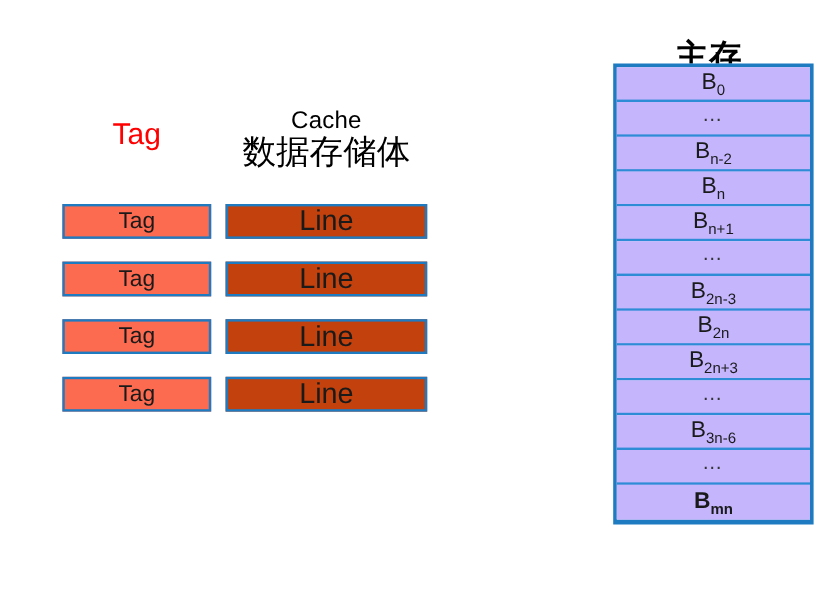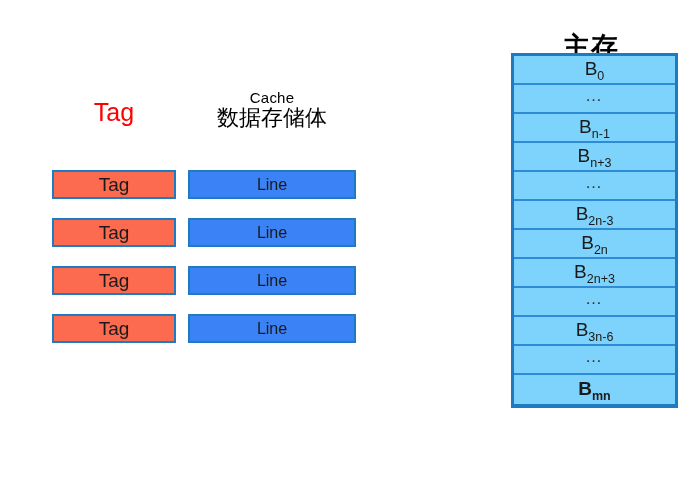--- a/index.html
+++ b/index.html
@@ -40,22 +40,22 @@
     width: 124px;
     font-size: 25px;
     color: #FF0000;
   }
   #cache-column-header {
     left: 188px;
     top: 90px;
     width: 168px;
     font-size: 23px;
   }
-  #cache-column-header .hdr-line1 { display: block; font-size: 15px; letter-spacing: 0.2px; }
-  #cache-column-header .hdr-line2 { display: block; font-size: 22px; margin-top: -1px; }
+  #cache-column-header .hdr-line1 { display: block; font-size: 20px; letter-spacing: 0.2px; }
+  #cache-column-header .hdr-line2 { display: block; font-size: 28px; margin-top: -1px; }
 
   .cache-row {
     position: absolute;
     left: 0;
     height: 29px;
   }
   .cell {
     position: absolute;
     top: 0;
     height: 29px;
@@ -69,22 +69,22 @@
     line-height: 1;
   }
   .cell.tag-cell {
     left: 52px;
     width: 124px;
     background: #FC6A50;
   }
   .cell.line-cell {
     left: 188px;
     width: 168px;
-    background: #3b82f6;
-    font-size: 16px;
+    background: #c2410c;
+    font-size: 24px;
   }
 
   
   #memory-region {
     position: absolute;
     left: 490px;
     top: 0;
     width: 202px;
     height: 492px;
   }
@@ -113,21 +113,21 @@
     background: #ffffff;
   }
   .mem-row {
     position: relative;
     height: 29px;
     box-sizing: border-box;
     border-bottom: 2px solid #2E8BD6;
     display: flex;
     align-items: center;
     justify-content: center;
-    background: #7dd3fc;
+    background: #c4b5fd;
   }
   .mem-row:last-child { border-bottom: none; font-weight: bold; }
   .mem-label {
     font-size: 19px;
     color: #1a1a1a;
     line-height: 1;
     white-space: nowrap;
     position: relative;
     top: -1px;
   }
@@ -181,24 +181,27 @@
   <div id="memory-region">
     <div id="memory-title">主存</div>
     <div id="memory-table">
         <div class="mem-row">
           <span class="mem-label"><span>B</span><span class="sub">0</span></span>
         </div>
         <div class="mem-row">
           <span class="mem-label ellipsis"><span>…</span></span>
         </div>
         <div class="mem-row">
-          <span class="mem-label"><span>B</span><span class="sub">n-1</span></span>
-        </div>
-        <div class="mem-row">
-          <span class="mem-label"><span>B</span><span class="sub">n+3</span></span>
+          <span class="mem-label"><span>B</span><span class="sub">n-2</span></span>
+        </div>
+        <div class="mem-row">
+          <span class="mem-label"><span>B</span><span class="sub">n</span></span>
+        </div>
+        <div class="mem-row">
+          <span class="mem-label"><span>B</span><span class="sub">n+1</span></span>
         </div>
         <div class="mem-row">
           <span class="mem-label ellipsis"><span>…</span></span>
         </div>
         <div class="mem-row">
           <span class="mem-label"><span>B</span><span class="sub">2n-3</span></span>
         </div>
         <div class="mem-row">
           <span class="mem-label"><span>B</span><span class="sub">2n</span></span>
         </div>

